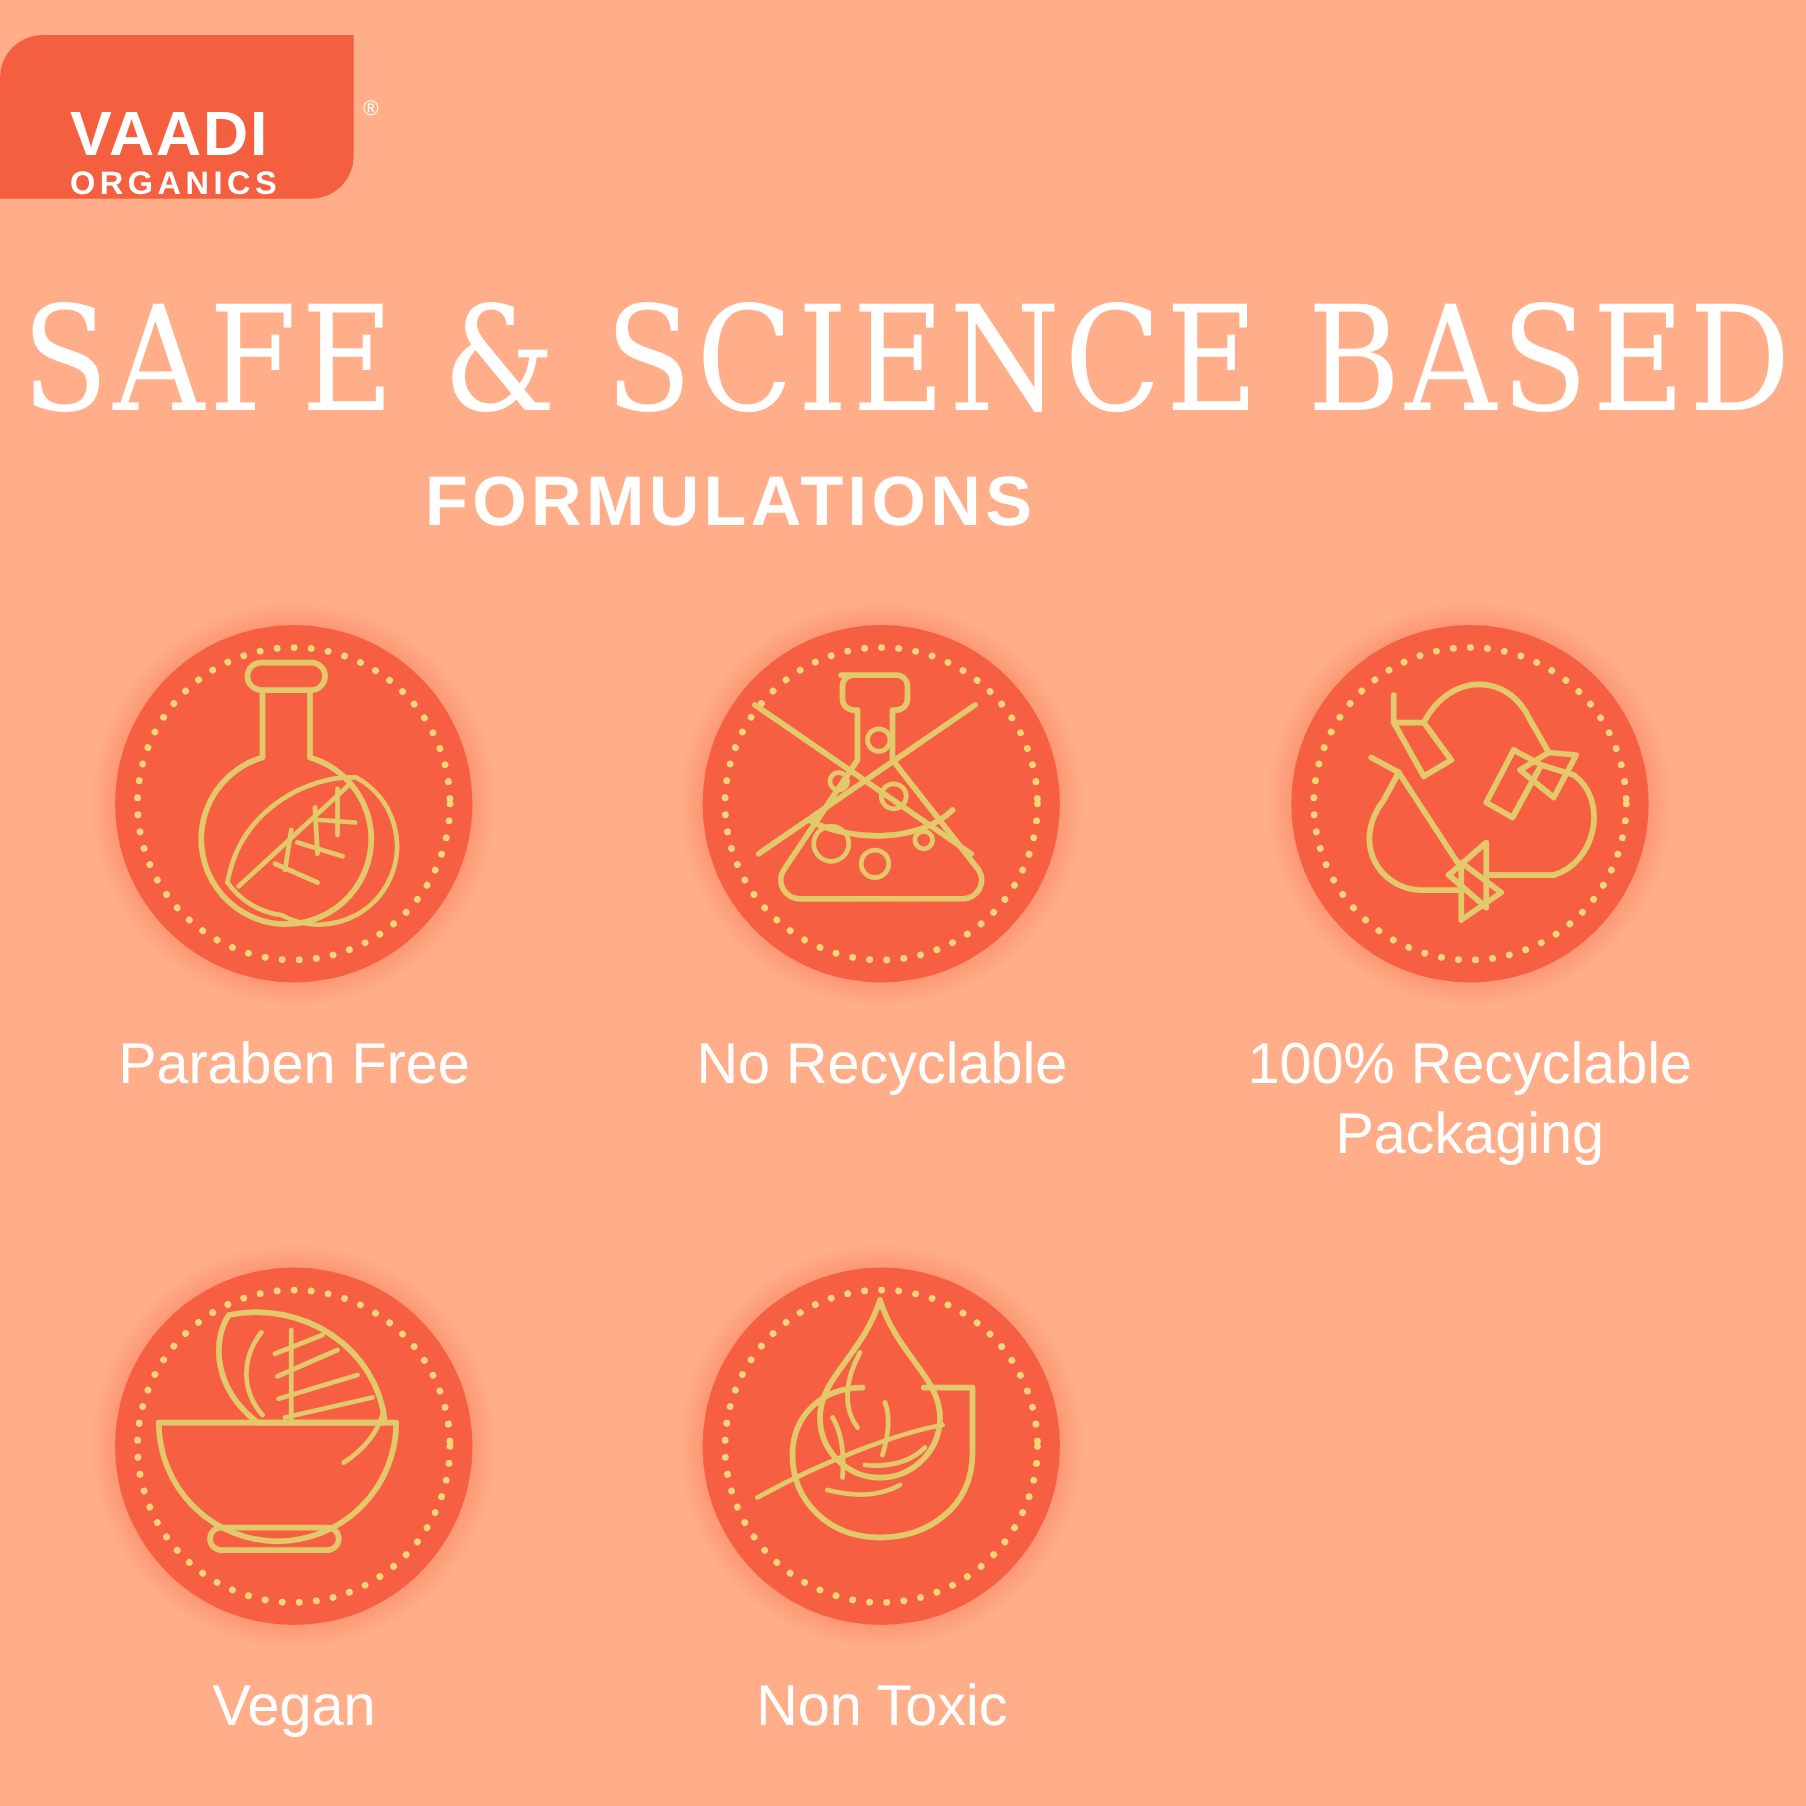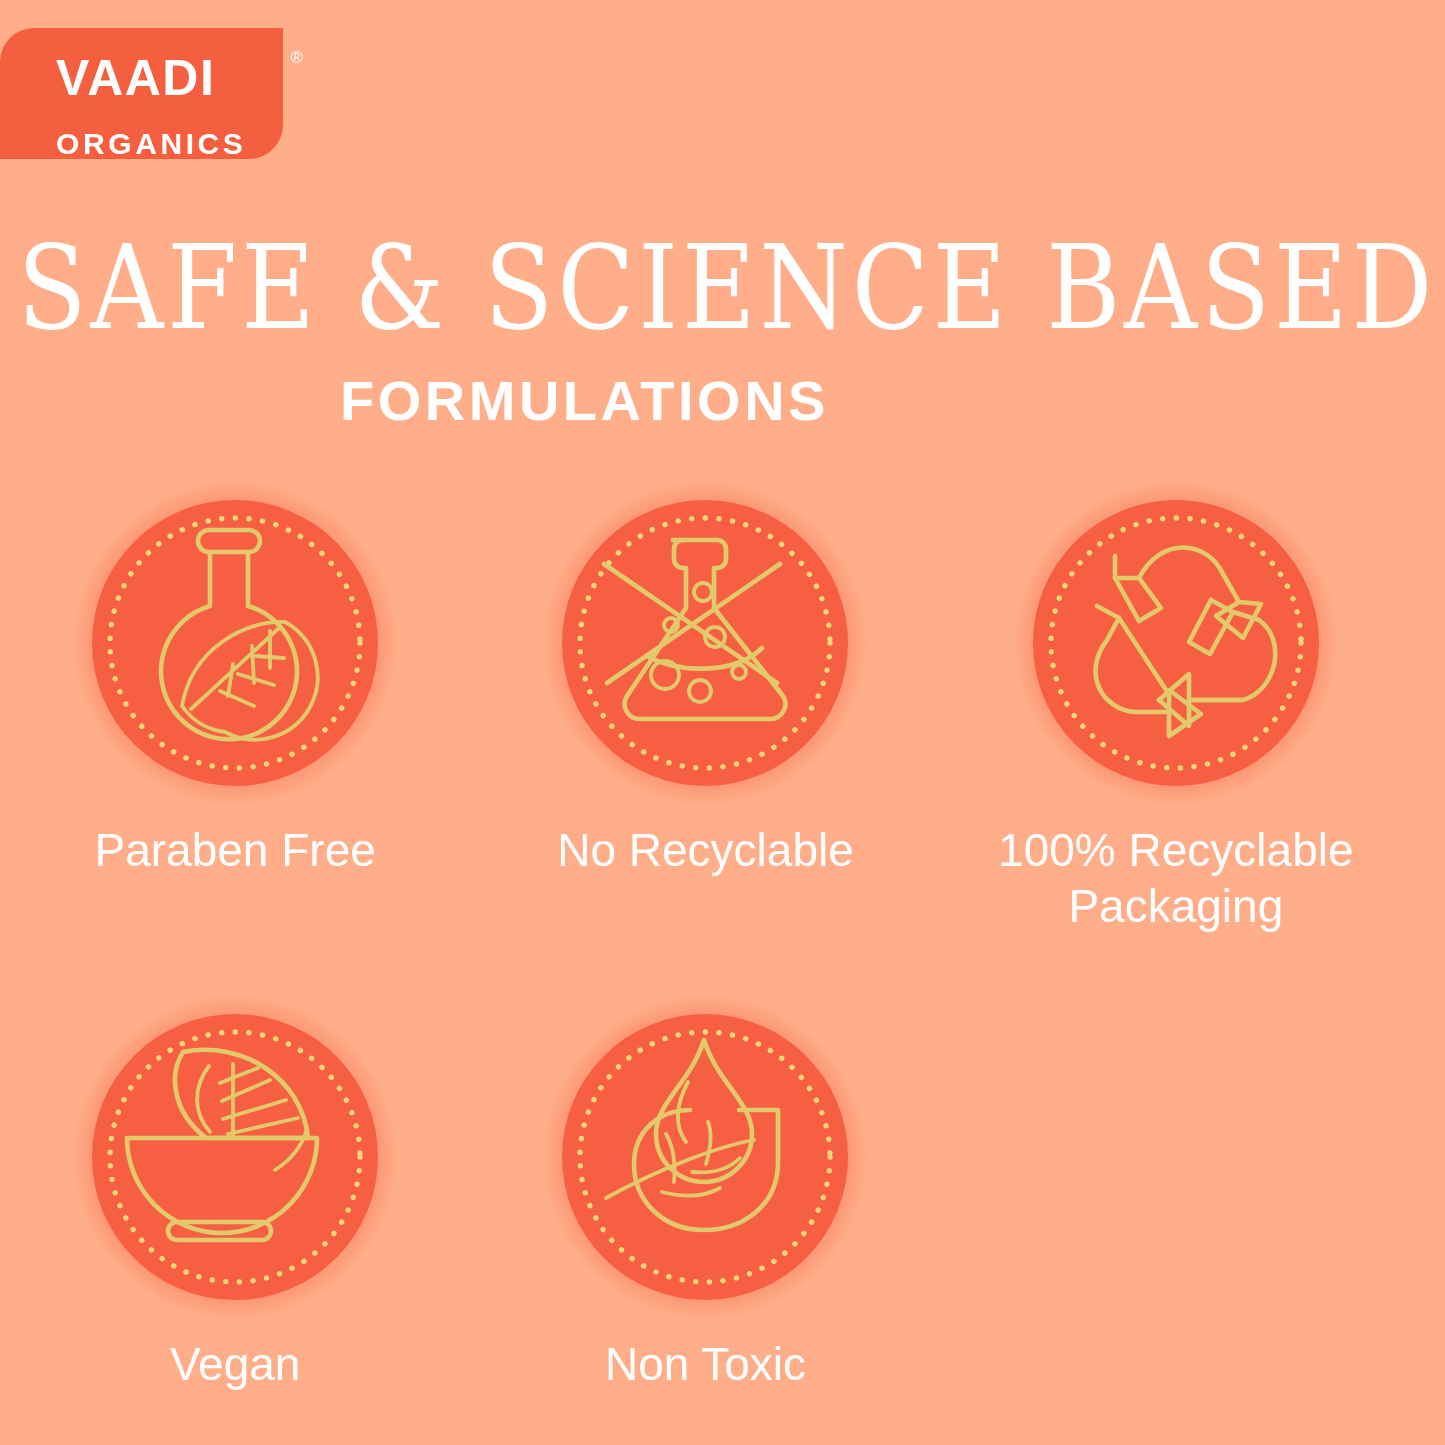--- a/index.html
+++ b/index.html
@@ -44,25 +44,25 @@
   #logo-badge .logo-reg {
     position: absolute;
     top: -4px;
     right: -20px;
     font-size: 17px;
     font-weight: normal;
     letter-spacing: 0;
   }
   #logo-badge .logo-sub {
     color: #FFFFFF;
-    font-size: 30px;
+    font-size: 26px;
     font-weight: bold;
     letter-spacing: 3.6px;
     line-height: 1.0;
-    margin-top: 26px;
+    margin-top: 1px;
     white-space: nowrap;
   }
 
   
   #headline-block {
     position: absolute;
     left: 0;
     top: 228px;
     width: 1169px;
     text-align: center;

